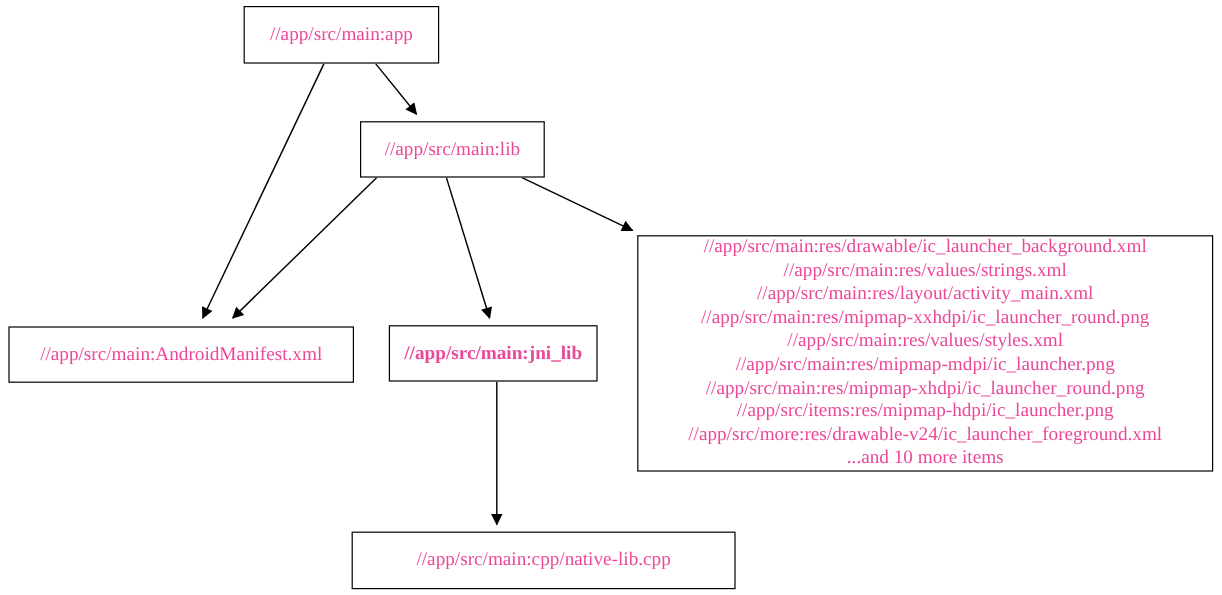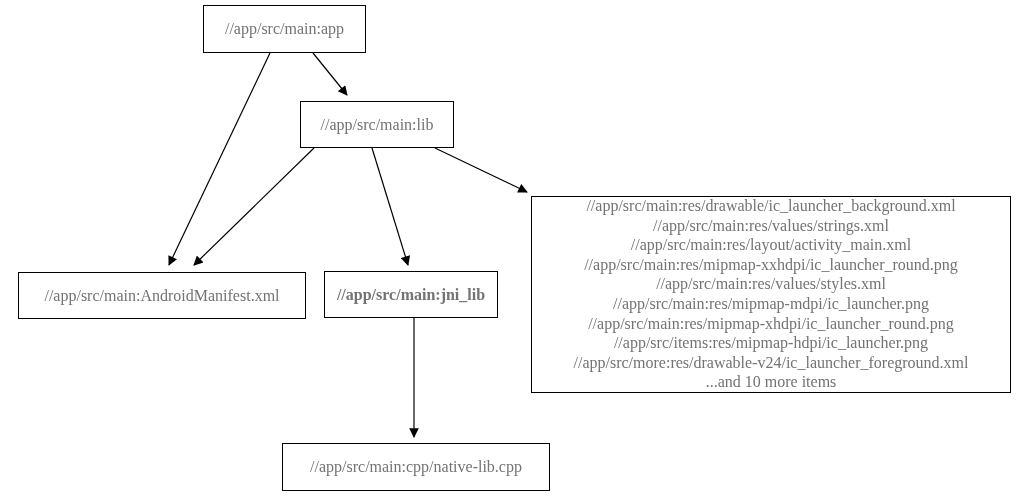--- a/index.html
+++ b/index.html
@@ -6,21 +6,21 @@
     margin: 0;
     padding: 0;
     background: #ffffff;
   }
   .canvas {
     position: relative;
     width: 1018px;
     height: 496px;
     background: #ffffff;
     font-family: "Liberation Serif", "DejaVu Serif", serif;
-    color: #737373;
+    color: #ec4899;
     overflow: hidden;
   }
   .edges-layer {
     position: absolute;
     left: 0;
     top: 0;
     width: 1018px;
     height: 496px;
     pointer-events: none;
   }
@@ -32,23 +32,23 @@
     display: flex;
     align-items: center;
     justify-content: center;
     text-align: center;
     font-size: 16px;
     line-height: 1.2;
     white-space: nowrap;
   }
   .node-app        { left: 203px; top: 5px;   width: 163px; height: 48px; }
   .node-lib        { left: 300px; top: 101px; width: 154px; height: 47px; text-align: center; }
-  .node-manifest   { left: 18px;   top: 272px; width: 288px; height: 47px; }
+  .node-manifest   { left: 7px;   top: 272px; width: 288px; height: 47px; }
   .node-jni-lib    { left: 324px; top: 271px; width: 174px; height: 47px; font-weight: bold; }
-  .node-native     { left: 282px; top: 443px; width: 268px; height: 48px; }
+  .node-native     { left: 293px; top: 443px; width: 320px; height: 48px; }
   .node-res-group  {
     left: 531px; top: 196px; width: 480px; height: 197px;
     flex-direction: column;
     justify-content: flex-end;
   }
   .res-line {
     font-size: 16px;
     line-height: 19.6px;
     white-space: nowrap;
   }

